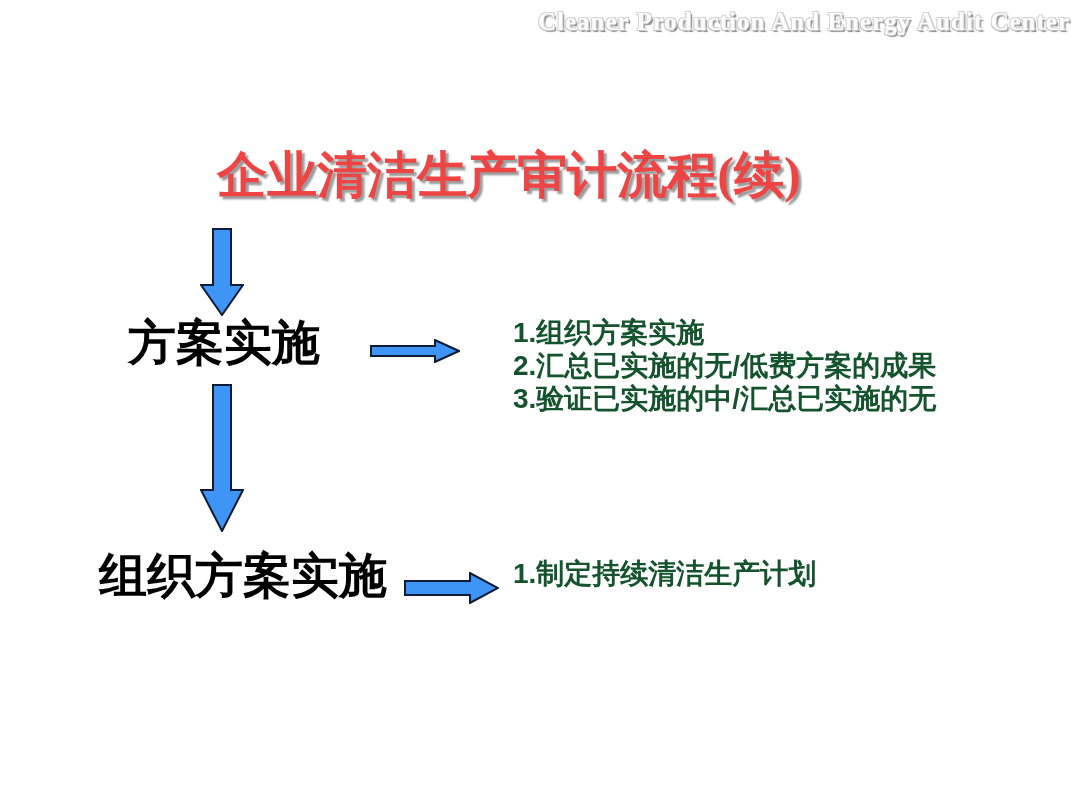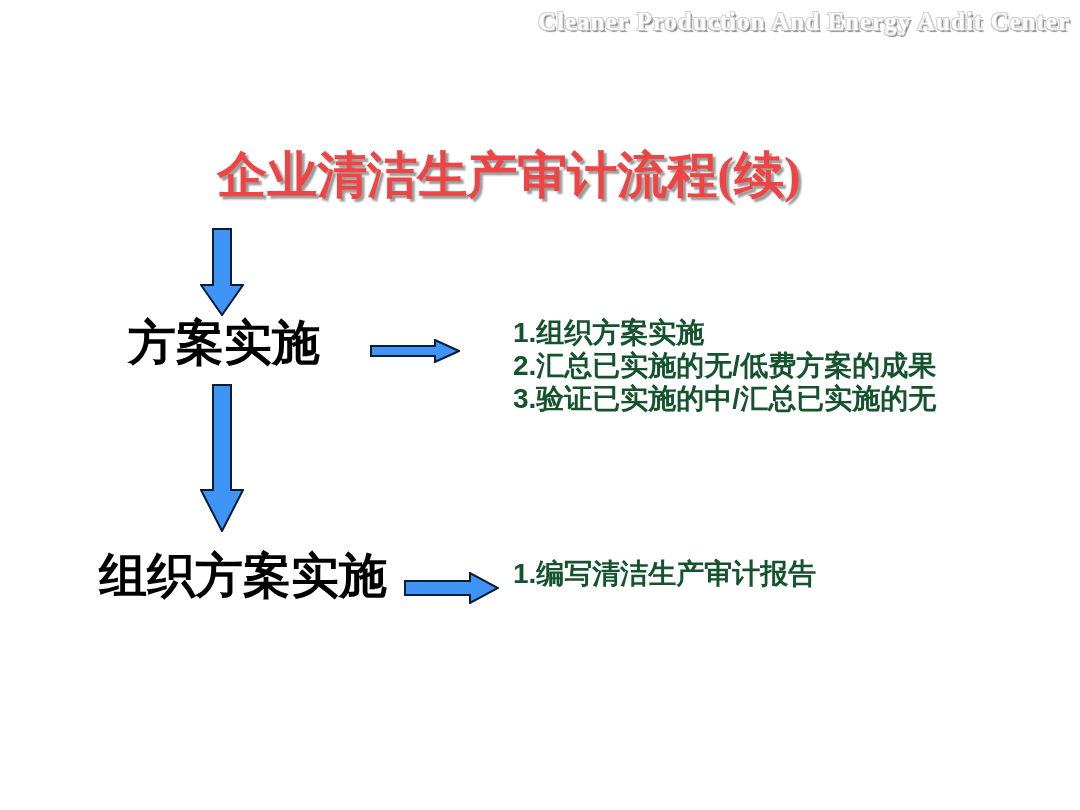--- a/index.html
+++ b/index.html
@@ -122,17 +122,17 @@
   </svg>
 
   <div class="stage-label stage-label-2">组织方案实施</div>
 
   <svg class="arrow right-arrow-2" width="95" height="32" viewBox="0 0 95 32">
     <polygon class="arrow-shape" points="1,9 66,9 66,1 94,16 66,31 66,23 1,23" stroke-width="2" stroke-linejoin="miter" fill="#3E95F5" stroke="#0B1B33"></polygon>
   </svg>
 
   <div class="list list-2">
     <div class="line">
-      <span class="num">1.</span><span class="txt">编写清洁生产审计报告</span>
+      <span class="num">1.</span><span class="txt">制定持续清洁生产计划</span>
     </div>
   </div>
 
 </div>
 
 </body></html>

